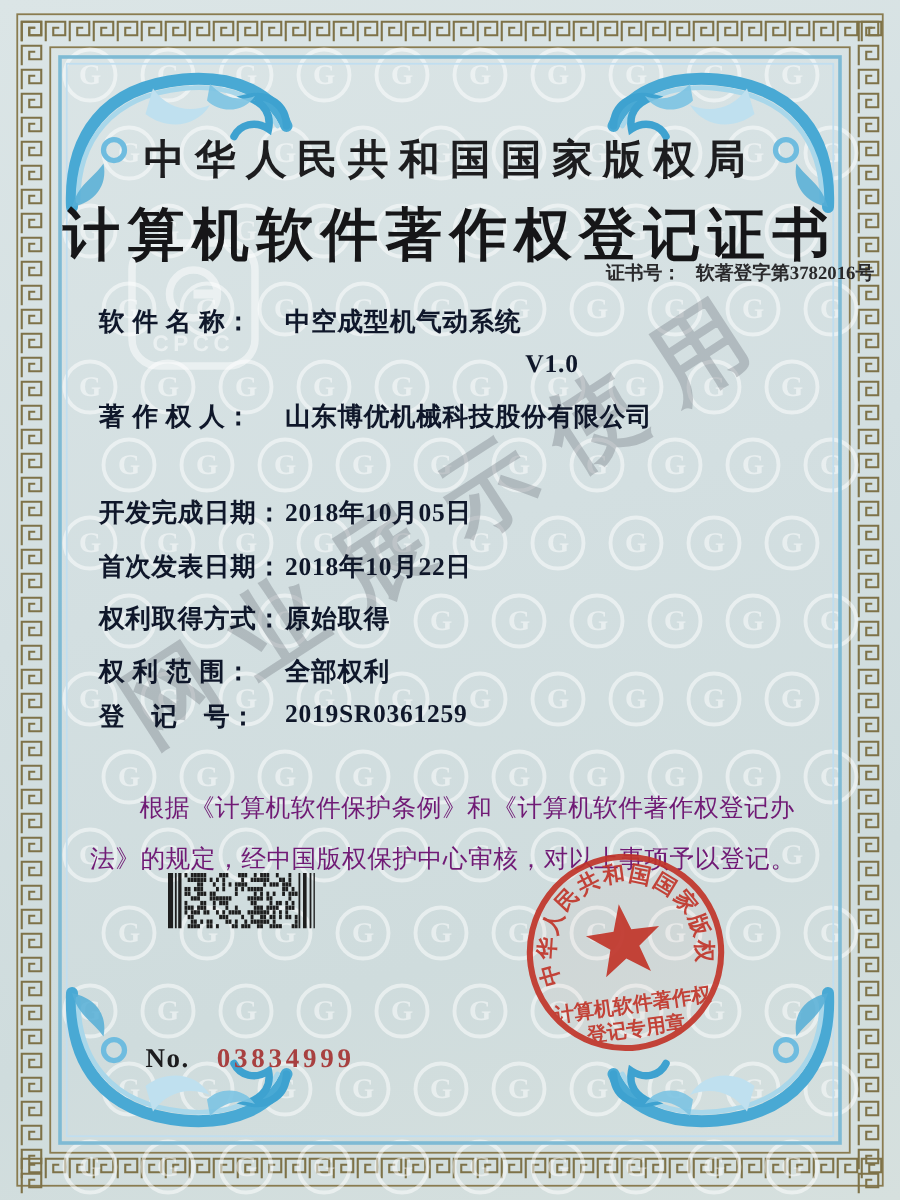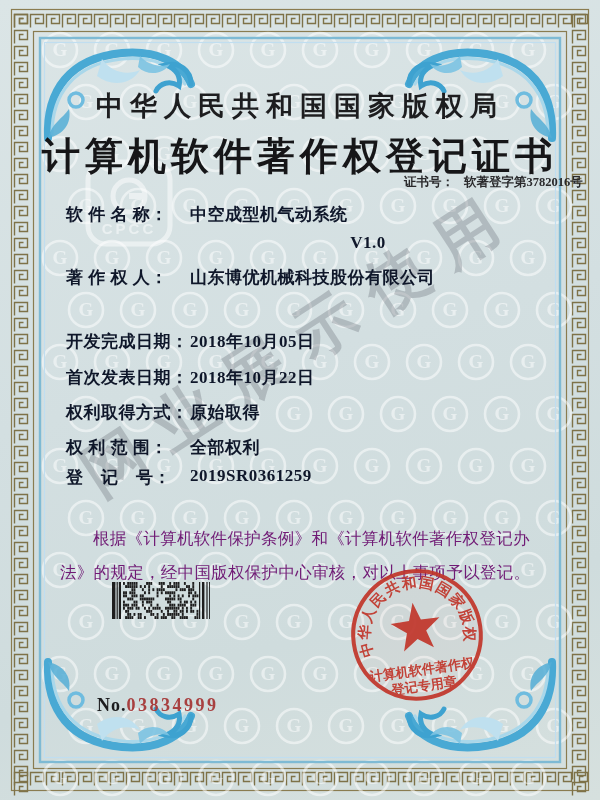--- a/index.html
+++ b/index.html
@@ -43,21 +43,21 @@
     position:absolute;left:88px;top:438px;z-index:2;
     font-size:62px;letter-spacing:22px;color:rgba(108,114,124,.34);
     transform:rotate(-33deg);transform-origin:0 50%;
     white-space:nowrap;font-weight:bold;pointer-events:none;
   }
   .barcode{position:absolute;left:112px;top:582px;width:102px;height:37px;}
   .serial{
     position:absolute;left:97px;top:695px;font-size:18px;font-weight:bold;color:#1c1c1e;
     letter-spacing:1px;
   }
-  .serial .num{color:#a84040;margin-left:0;letter-spacing:2.5px;}
+  .serial .num{color:#a84040;margin-left:18px;letter-spacing:2.5px;}
   .stamp-wrap{position:absolute;left:336px;top:560px;width:162px;height:162px;z-index:4;}
   .stamp-date{
     position:absolute;left:358px;top:692px;z-index:5;
     font-size:17.5px;font-weight:bold;color:#2b2b2d;letter-spacing:1px;
   }
 </style>
 </head>
 <body>
 
 <div class="stage">

